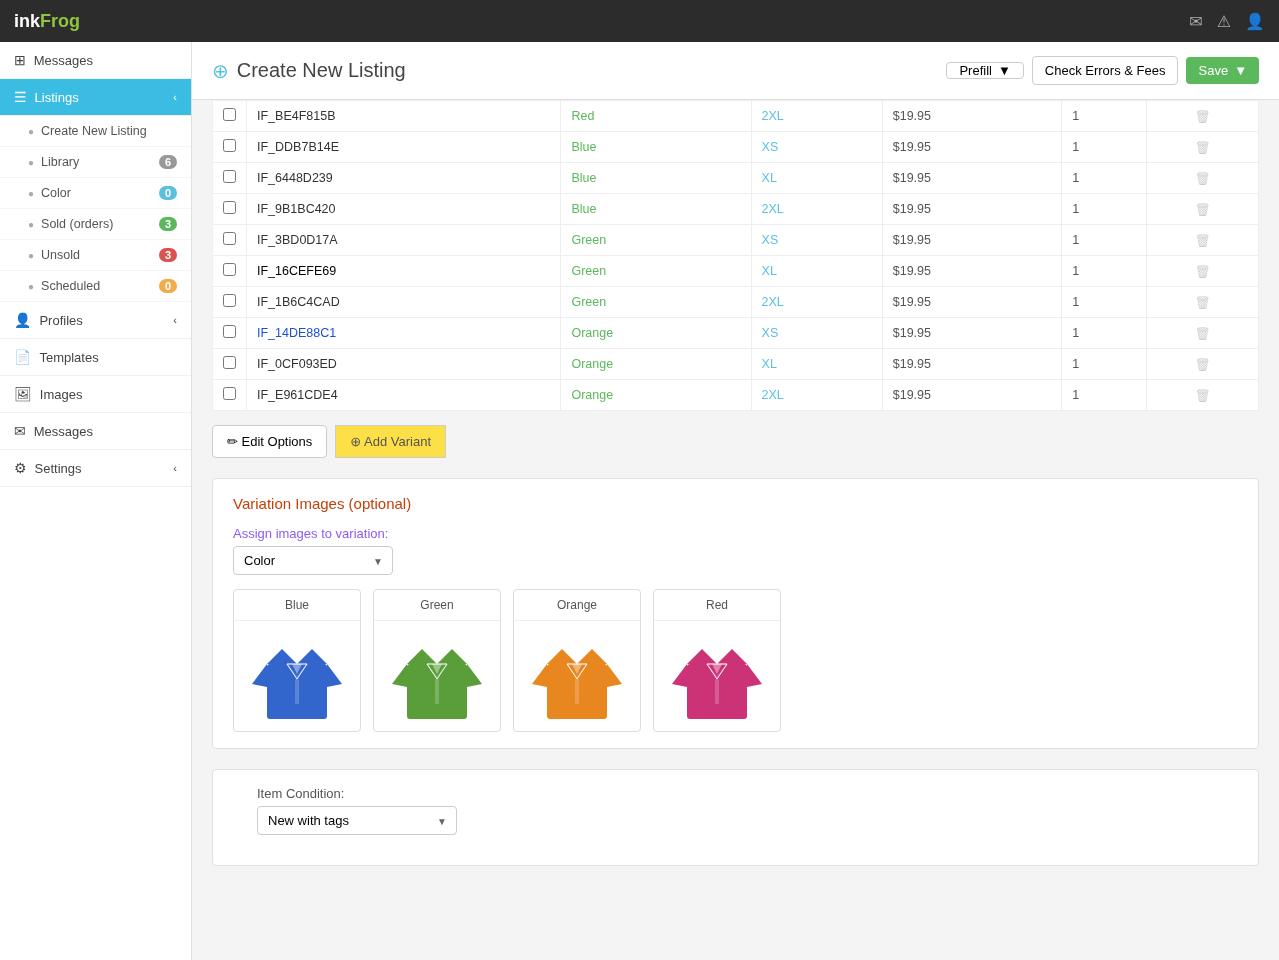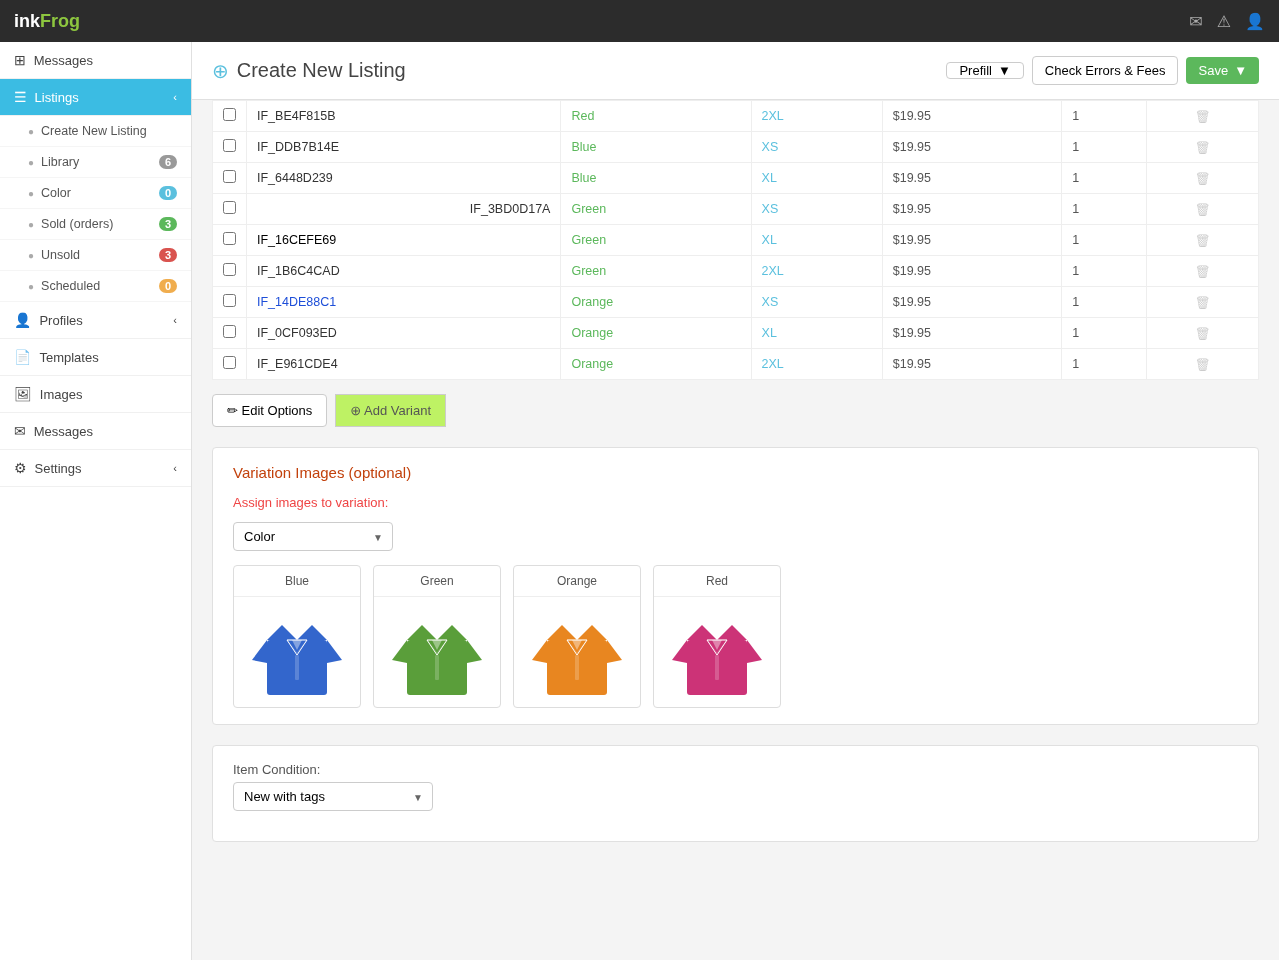--- a/index.html
+++ b/index.html
@@ -151,21 +151,21 @@
       border: 1px solid #ccc;
       border-radius: 4px;
       padding: 8px 14px;
       cursor: pointer;
       font-size: 13px;
       display: flex;
       align-items: center;
       gap: 6px;
     }
     .btn-add-variant {
-      background: #bef264;
+      background: #fde047;
       border: 1px solid #ccc;
       border-radius: 0;
       padding: 8px 14px;
       cursor: pointer;
       font-size: 13px;
       display: flex;
       align-items: center;
       gap: 6px;
       color: #555;
     }
@@ -177,21 +177,21 @@
       border-radius: 4px;
       margin-top: 20px;
       padding: 16px 20px;
     }
     .section-title {
       font-size: 15px;
       color: #c2410c;
       font-weight: 500;
       margin-bottom: 14px;
     }
-    .assign-label { font-size: 13px; color: #ef4444; margin-bottom: 12px; }
+    .assign-label { font-size: 13px; color: #8b5cf6; margin-bottom: 5px; }
     .color-dropdown {
       border: 1px solid #ccc;
       border-radius: 4px;
       padding: 6px 30px 6px 10px;
       font-size: 13px;
       background: #fff;
       appearance: none;
       cursor: pointer;
       min-width: 160px;
       position: relative;
@@ -232,21 +232,21 @@
       justify-content: center;
     }
 
     
     .item-specifics-title {
       font-size: 15px;
       color: #444;
       font-weight: 500;
       margin-bottom: 14px;
     }
-    .form-group { margin-bottom: 14px; }
+    .form-group { margin-bottom: 14px; margin-left: 24px; }
     .form-label { font-size: 13px; color: #555; margin-bottom: 5px; display: block; font-weight: 500; }
     .form-select {
       border: 1px solid #ccc;
       border-radius: 4px;
       padding: 6px 30px 6px 10px;
       font-size: 13px;
       background: #fff;
       min-width: 200px;
       appearance: none;
       cursor: pointer;
@@ -380,21 +380,30 @@
     <td style="width:30px;"><input type="checkbox" class="row-checkbox" style=""></td>
     <td style="color:#333;">IF_6448D239</td>
     <td class="text-green" style="color:#5cb85c;">Blue</td>
     <td style="color:#5bc0de;">XL</td>
     <td style="color:#555;">$19.95</td>
     <td style="color:#555;">1</td>
     <td class="delete-icon" style="text-align:center;">🗑</td>
   </tr>
             <tr>
     <td style="width:30px;"><input type="checkbox" class="row-checkbox" style=""></td>
-    <td style="color:#333;text-align:right;">IF_3BD0D17A</td>
+    <td style="color:#333;">IF_9B1BC420</td>
+    <td class="text-green" style="color:#5cb85c;">Blue</td>
+    <td style="color:#5bc0de;">2XL</td>
+    <td style="color:#555;">$19.95</td>
+    <td style="color:#555;">1</td>
+    <td class="delete-icon" style="text-align:center;">🗑</td>
+  </tr>
+            <tr>
+    <td style="width:30px;"><input type="checkbox" class="row-checkbox" style=""></td>
+    <td style="color:#333;">IF_3BD0D17A</td>
     <td class="text-green" style="color:#5cb85c;">Green</td>
     <td style="color:#5bc0de;">XS</td>
     <td style="color:#555;">$19.95</td>
     <td style="color:#555;">1</td>
     <td class="delete-icon" style="text-align:center;">🗑</td>
   </tr>
             <tr>
     <td style="width:30px;"><input type="checkbox" class="row-checkbox" style=""></td>
     <td style="color:#000000;">IF_16CEFE69</td>
     <td class="text-green" style="color:#5cb85c;">Green</td>

